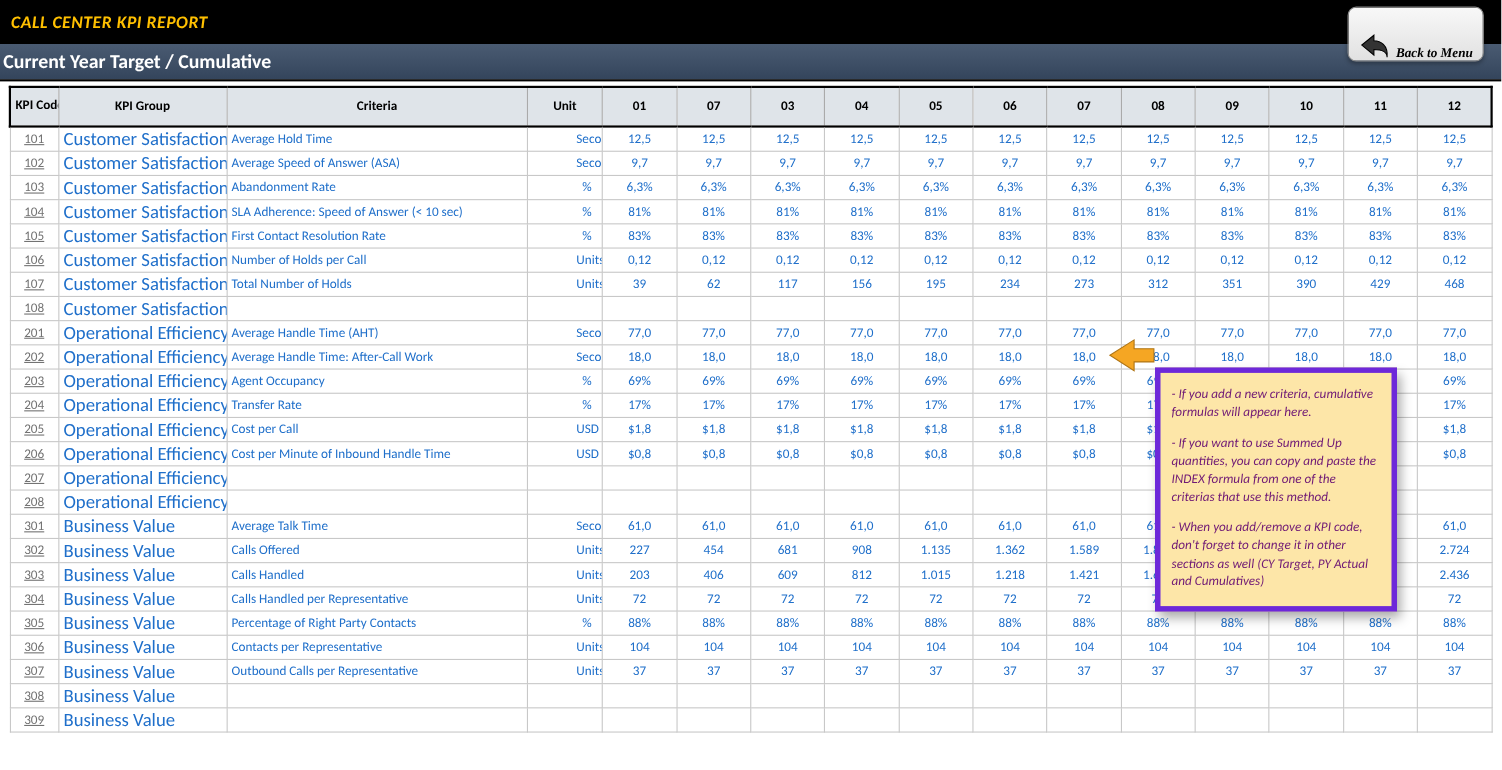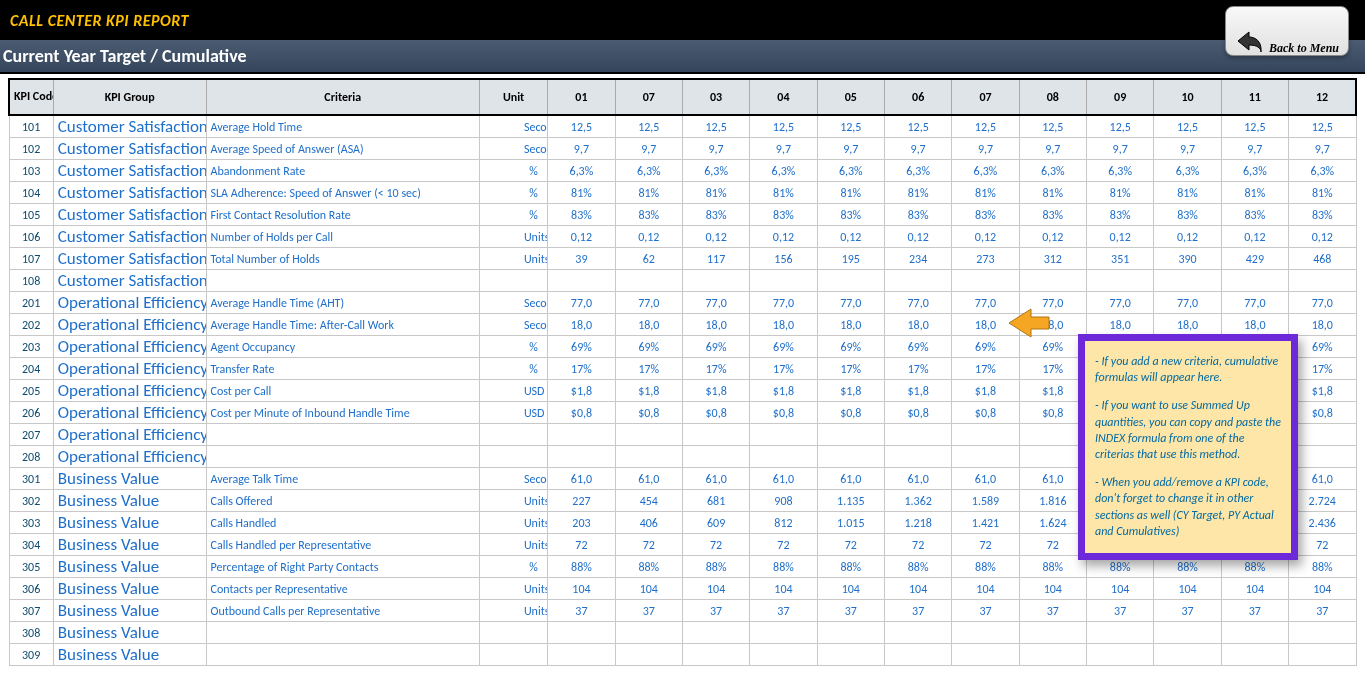--- a/index.html
+++ b/index.html
@@ -91,45 +91,44 @@
     font-weight: bold;
     font-size: 12px;
     text-align: center;
     border: 1px solid #aaa;
     border-top: 2px solid #000;
     border-bottom: 2px solid #000;
     vertical-align: middle;
   }
   thead th.first { border-left: 2px solid #000; }
   thead th.last  { border-right: 2px solid #000; }
-  td.code { text-align: center; color: #0c4a6e; font-size: 12px; }
+  td.code { text-align: center; color: #737373; font-size: 12px; text-decoration: underline; }
   td.grp  { color: #1f6fca; font-size: 17px; }
   td.crit { color: #1f6fca; font-size: 12px; }
   td.unit { text-align: center; color: #1f6fca; font-size: 12px; padding-left: 44px; }
   td.val  { text-align: center; color: #1f6fca; font-size: 12px; }
   col.c-code { width: 44px; }
   col.c-grp  { width: 152px; }
   col.c-crit { width: 272px; }
   col.c-unit { width: 68px; }
   col.c-m    { width: 67px; }
   .note {
     position: absolute;
     left: 1050px;
     top: 334px;
     width: 220px;
     background: #fde6a8;
-    border: 7px solid #6d28d9;
+    border: 5px solid #6d28d9;
     box-shadow: 4px 6px 10px rgba(0,0,0,0.35);
     padding: 12px 10px 14px 10px;
     font-size: 12px;
     font-style: italic;
-    color: #0369a1;
+    color: #701a75;
     line-height: 1.35;
     z-index: 20;
-    margin-left: 28px;
   }
   .note p { margin: 0 0 12px 0; }
   .note p:last-child { margin-bottom: 0; }
   .arrow {
     position: absolute;
     left: 1007px;
     top: 307px;
     z-index: 21;
   }
 </style>

